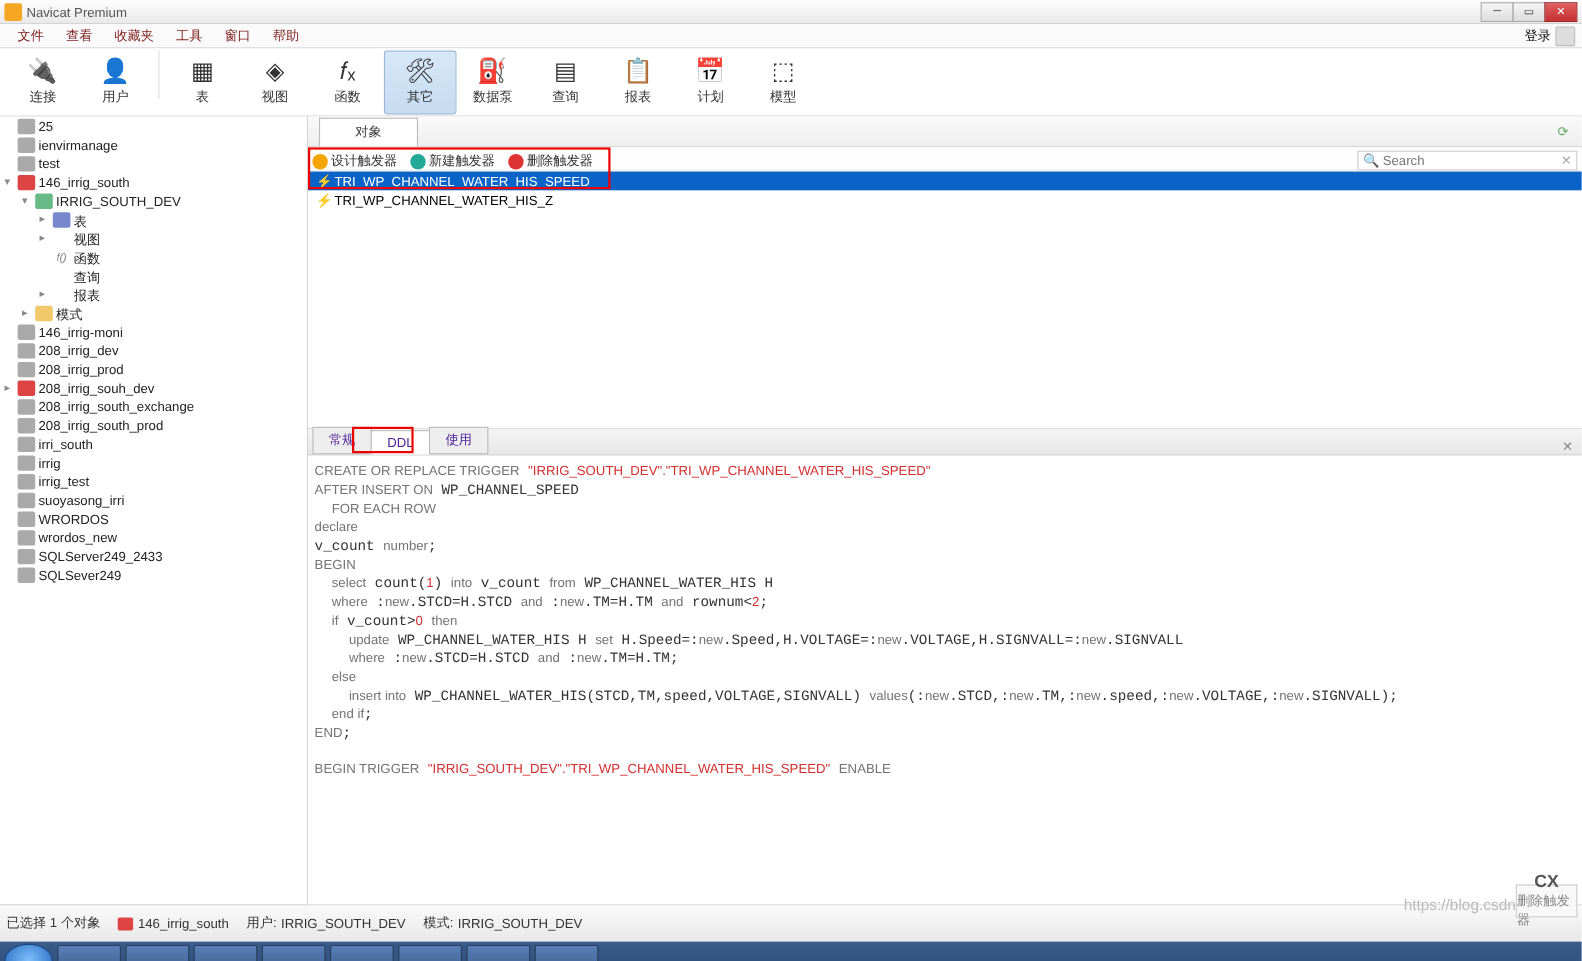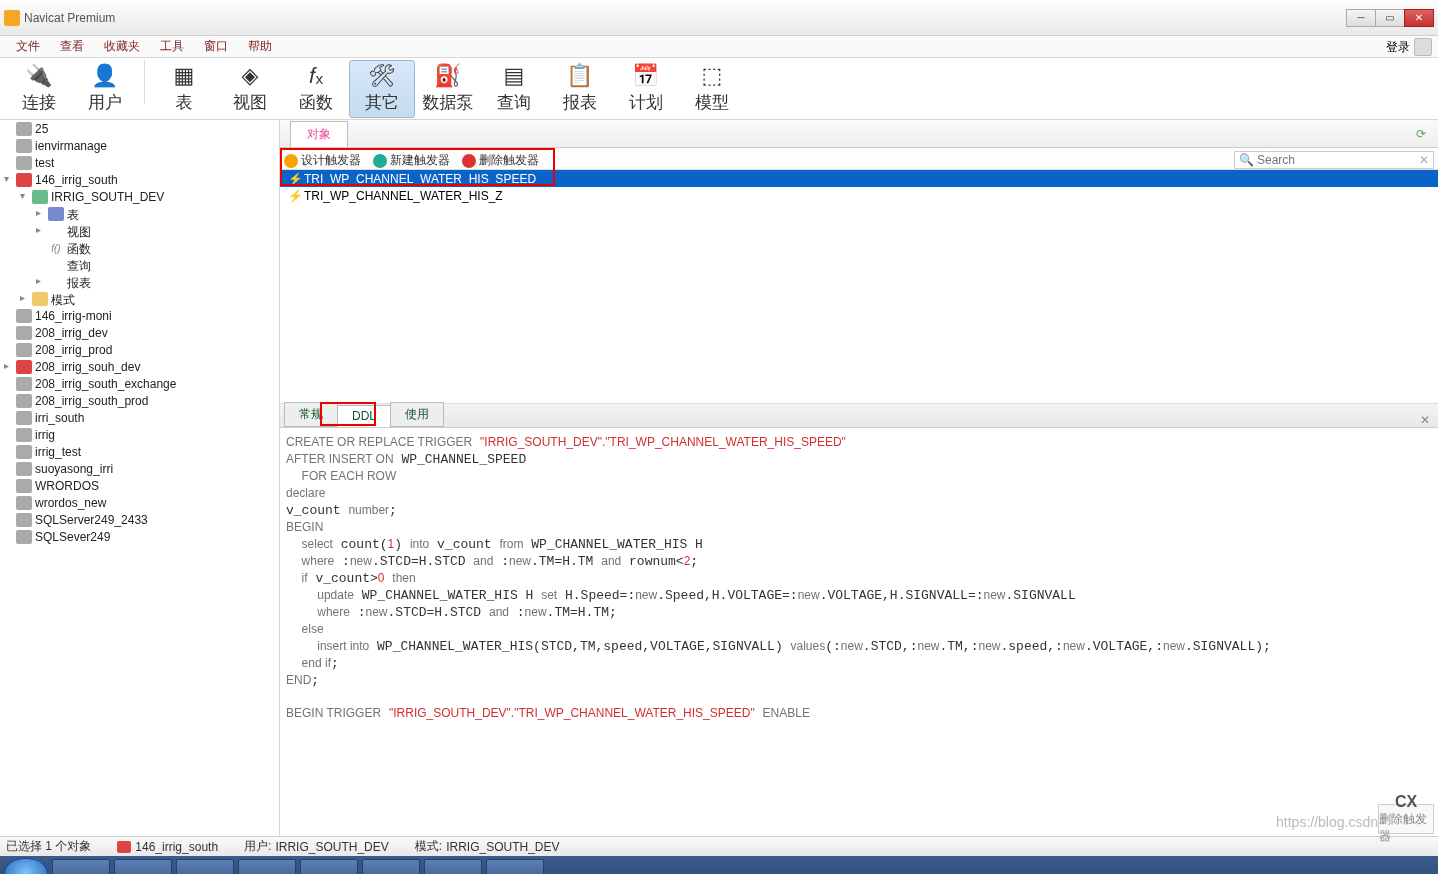--- a/index.html
+++ b/index.html
@@ -1,37 +1,37 @@
 <!DOCTYPE html>
 <html><head>
 <meta charset="utf-8">
 <style>
 * { margin: 0; padding: 0; box-sizing: border-box; font-family: "Microsoft YaHei", Tahoma, Arial, sans-serif; font-size: 12px; }
 body { background: #fff; width: 1438px; height: 874px; overflow: hidden; position: relative; }
 
 
-.titlebar { height: 36px; background: linear-gradient(#fdfdfd,#e9e9e9); display: flex; align-items: center; padding: 0 4px; border-bottom: 1px solid #d0d0d0; }
+.titlebar { height: 22px; background: linear-gradient(#fdfdfd,#e9e9e9); display: flex; align-items: center; padding: 0 4px; border-bottom: 1px solid #d0d0d0; }
 .titlebar .appicon { width: 16px; height: 16px; background: #f5a623; border-radius: 2px; margin-right: 4px; }
 .titlebar .title { color: #555; }
 .titlebar .winbtns { margin-left: auto; display: flex; }
 .titlebar .winbtn { width: 30px; height: 18px; background: linear-gradient(#f5f5f5,#ddd); border: 1px solid #aaa; display: flex; align-items: center; justify-content: center; margin-left: -1px; font-size: 10px; color:#333;}
 .titlebar .winbtn.close { background: linear-gradient(#e06060,#c53030); color:#fff; border-color:#a02020;}
 
 
 .menubar { height: 22px; background: #fafafa; display: flex; align-items: center; padding: 0 6px; border-bottom: 1px solid #d5d5d5; }
 .menubar .menuitem { padding: 2px 10px; color:#7f1d1d; }
-.menubar .right { margin-left: auto; display:flex; align-items:flex-end; gap:4px;}
+.menubar .right { margin-left: auto; display:flex; align-items:center; gap:4px;}
 .menubar .user-avatar { width:18px; height:18px; background:#ddd; border:1px solid #bbb; border-radius:2px;}
 
 
 .toolbar { height: 62px; background: #fff; display: flex; align-items: center; padding: 0 6px; border-bottom: 1px solid #d5d5d5; }
 .tool { width: 66px; height: 58px; display: flex; flex-direction: column; align-items: center; justify-content: center; gap: 2px; color:#333;}
 .tool.active { background: linear-gradient(#d7e8f8,#c5dbf0); border: 1px solid #9ab8d6; border-radius: 3px; }
 .tool .ticon { width: 28px; height: 26px; display:flex; align-items:center; justify-content:center; }
-.tool .tlabel { font-size: 17px; }
+.tool .tlabel { font-size: 12px; }
 .tool-sep { width: 1px; height: 44px; background: #ddd; margin: 0 6px; }
 
 
 .body { display: flex; height: calc(100% - 22px - 22px - 62px - 18px - 34px); }
 
 
 .sidebar { width: 280px; background: #fff; border-right: 1px solid #d5d5d5; overflow: auto; padding: 2px 0; }
 .tree-row { display: flex; align-items: flex-start; height: 17px; padding-left: 4px; color:#222; white-space: nowrap;}
 .tree-row .arrow { width: 12px; color:#888; font-size:10px; }
 .tree-row .icon { width: 16px; height: 14px; margin-right: 3px; display:inline-flex; align-items:center; justify-content:center;}
@@ -42,21 +42,21 @@
 .icon.table { background:#78c; border-radius:2px;}
 .icon.func { color:#888; font-style:italic; font-size:10px;}
 .indent1 { padding-left: 20px; }
 .indent2 { padding-left: 36px; }
 
 
 .main { flex: 1; display: flex; flex-direction: column; background:#fdfdfd; }
 
 
 .obj-tabs { height: 28px; background: linear-gradient(#fafafa,#eee); border-bottom: 1px solid #ccc; display:flex; align-items:center; padding-left:10px;}
-.obj-tab { padding: 4px 16px; background:#fff; border:1px solid #bbb; border-bottom:none; color:#ec4899;}
+.obj-tab { padding: 4px 32px; background:#fff; border:1px solid #bbb; border-bottom:none; color:#404040;}
 .obj-help { margin-left:auto; width:22px; height:22px; display:flex; align-items:center; justify-content:center; color:#6a6; margin-right:6px;}
 
 
 .actionbar { height: 22px; background:#fdfdfd; border-bottom:1px solid #ddd; display:flex; align-items:flex-end; padding:0 4px; gap:12px;}
 .actionbar .act { display:flex; align-items:center; gap:3px; color:#333;}
 .act-icon { width:14px; height:14px; border-radius:50%;}
 .act-icon.edit{background:#f5a500;}
 .act-icon.new{background:#2a9;}
 .act-icon.del{background:#d33;}
 .actionbar .search { margin-left:auto; display:flex; align-items:center; border:1px solid #ccc; padding:1px 4px; width:200px; background:#fff;}
@@ -67,33 +67,33 @@
 
 .trig-list { height: 234px; background:#fff; border-bottom:1px solid #ddd; position:relative;}
 .trig-row { height:17px; display:flex; align-items:center; padding-left:8px; gap:4px;}
 .trig-row.selected { background:#0a64c8; color:#fff;}
 .trig-row .bolt { color:#fa0; width:12px;}
 .trig-row.selected .bolt{color:#cfe;}
 .red-box1 { position:absolute; border:2px solid #e00; left:0px; top:-22px; width:275px; height:38px; pointer-events:none;}
 
 
 .ddl-tabs { height: 24px; background:linear-gradient(#f4f4f4,#e8e8e8); border-bottom:1px solid #ccc; display:flex; align-items:flex-end; padding-left:4px; position:relative;}
-.ddl-tab { padding:3px 14px; border:1px solid #bbb; background:#eee; color:#14532d; margin-right:-1px;}
+.ddl-tab { padding:3px 14px; border:1px solid #bbb; background:#eee; color:#4c1d95; margin-right:-1px;}
 .ddl-tab.active { background:#fff; border-bottom:1px solid #fff;}
 .red-box2 { position:absolute; border:2px solid #e00; left:40px; top:-2px; width:56px; height:24px; pointer-events:none;}
 .ddl-close{margin-left:auto; margin-right:8px; color:#888;}
 
 
 .sql { flex:1; padding:6px 6px; font-family: "Consolas","Courier New",monospace; font-size:13px; line-height:16px; white-space:pre; overflow:auto; color:#333; background:#fff;}
 .kw{color:#737373;}
 .str{color:#d32f2f;}
 .num{color:#d32f2f;}
 
 
-.statusbar { height: 20px; background: linear-gradient(#fafafa,#e8e8e8); border-top:1px solid #ccc; display:flex; align-items:center; padding:0 6px; gap:26px; color:#333;}
+.statusbar { height: 34px; background: linear-gradient(#fafafa,#e8e8e8); border-top:1px solid #ccc; display:flex; align-items:center; padding:0 6px; gap:16px; color:#333;}
 .statusbar .sb-item{display:flex;align-items:center;gap:4px;}
 .statusbar .sb-icon{width:14px;height:12px;background:#d44;border-radius:2px;}
 
 
 .taskbar { height: 34px; background: linear-gradient(#3b5b8a,#2a4a78); display:flex; align-items:center; padding:0 4px; gap:4px;}
 .task-btn{height:28px; width:58px; background:linear-gradient(#5a7fb8,#3b5b8a); border:1px solid #2a4060; border-radius:2px;}
 .start-btn{width:44px; height:30px; background:radial-gradient(circle,#7ec0ff,#2a6fbf); border-radius:50%; border:1px solid #1a4a8a;}
 
 
 .watermark-text { position:absolute; right:60px; bottom:44px; color:#bbb; font-size:14px; font-family:Arial;}

